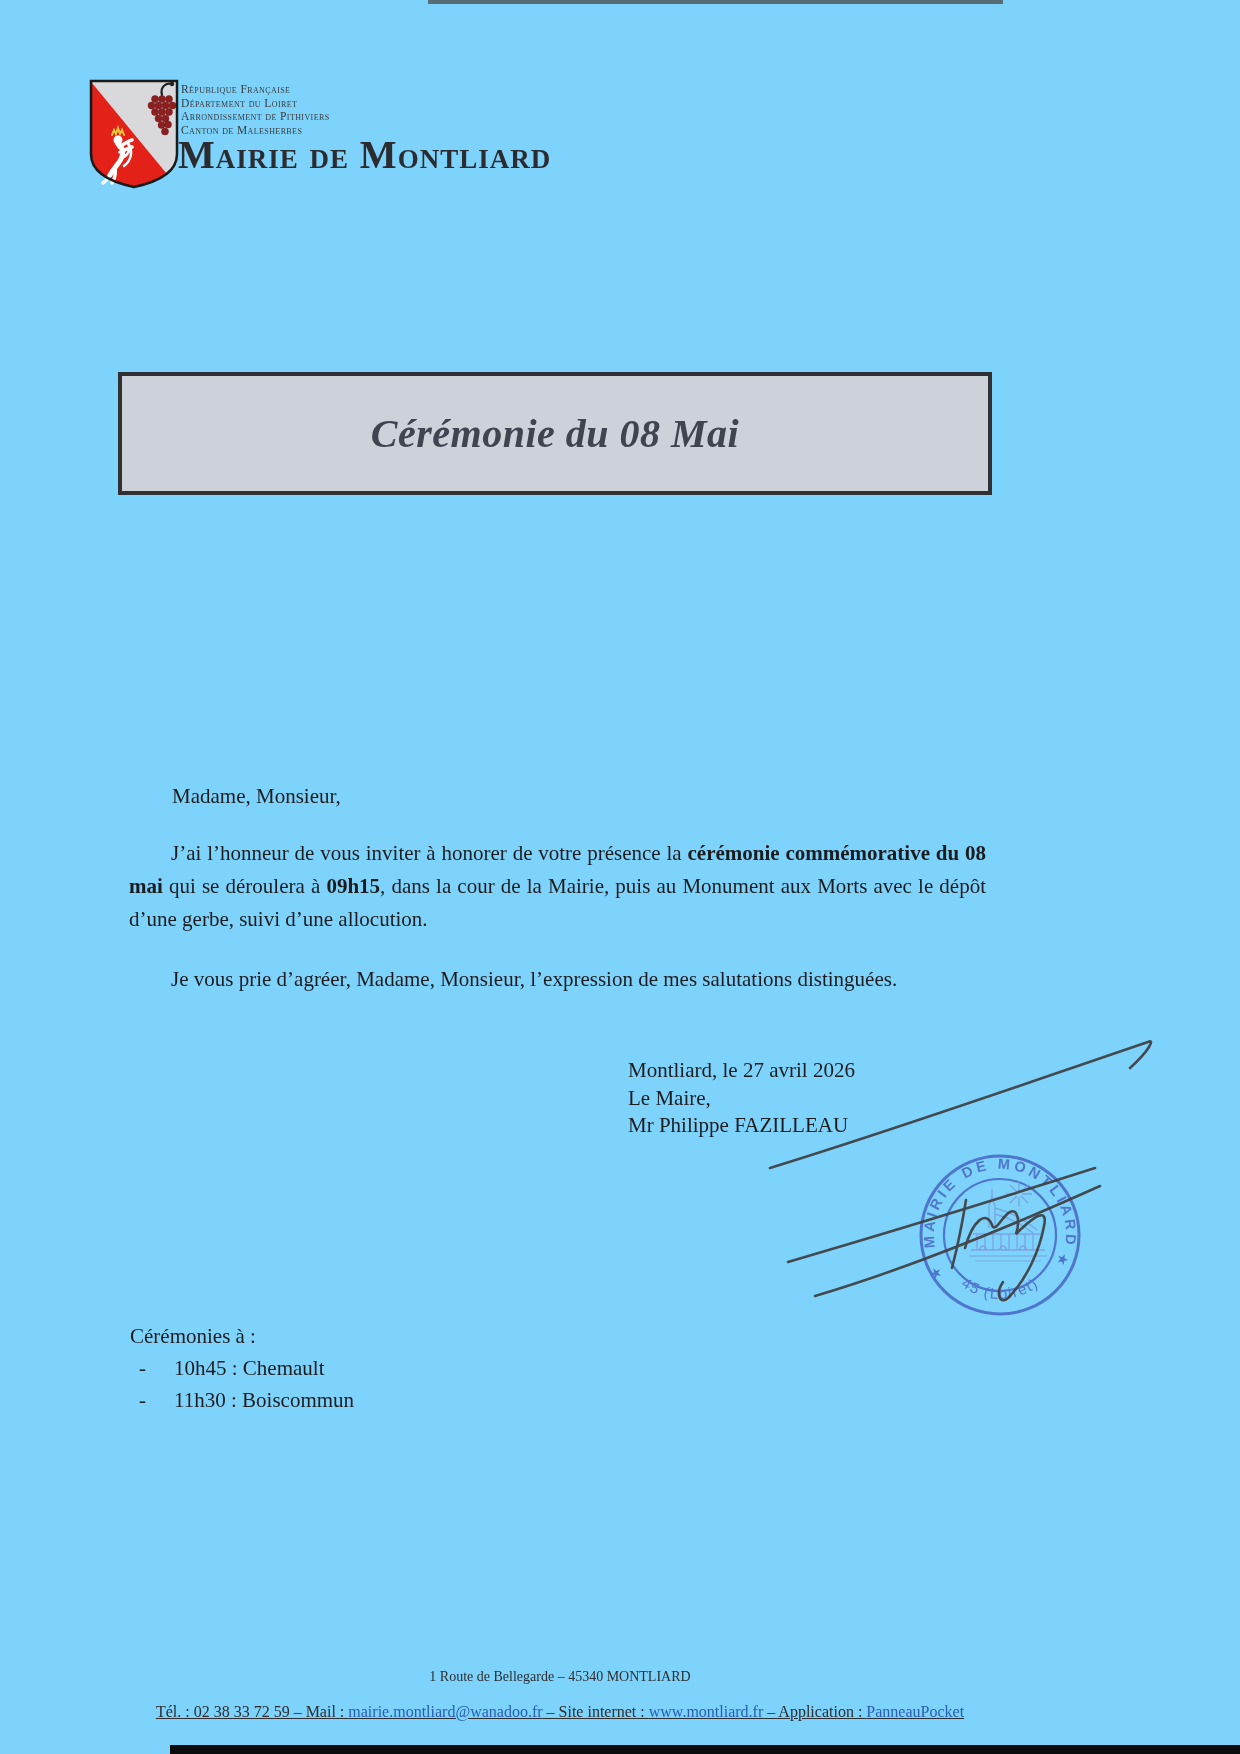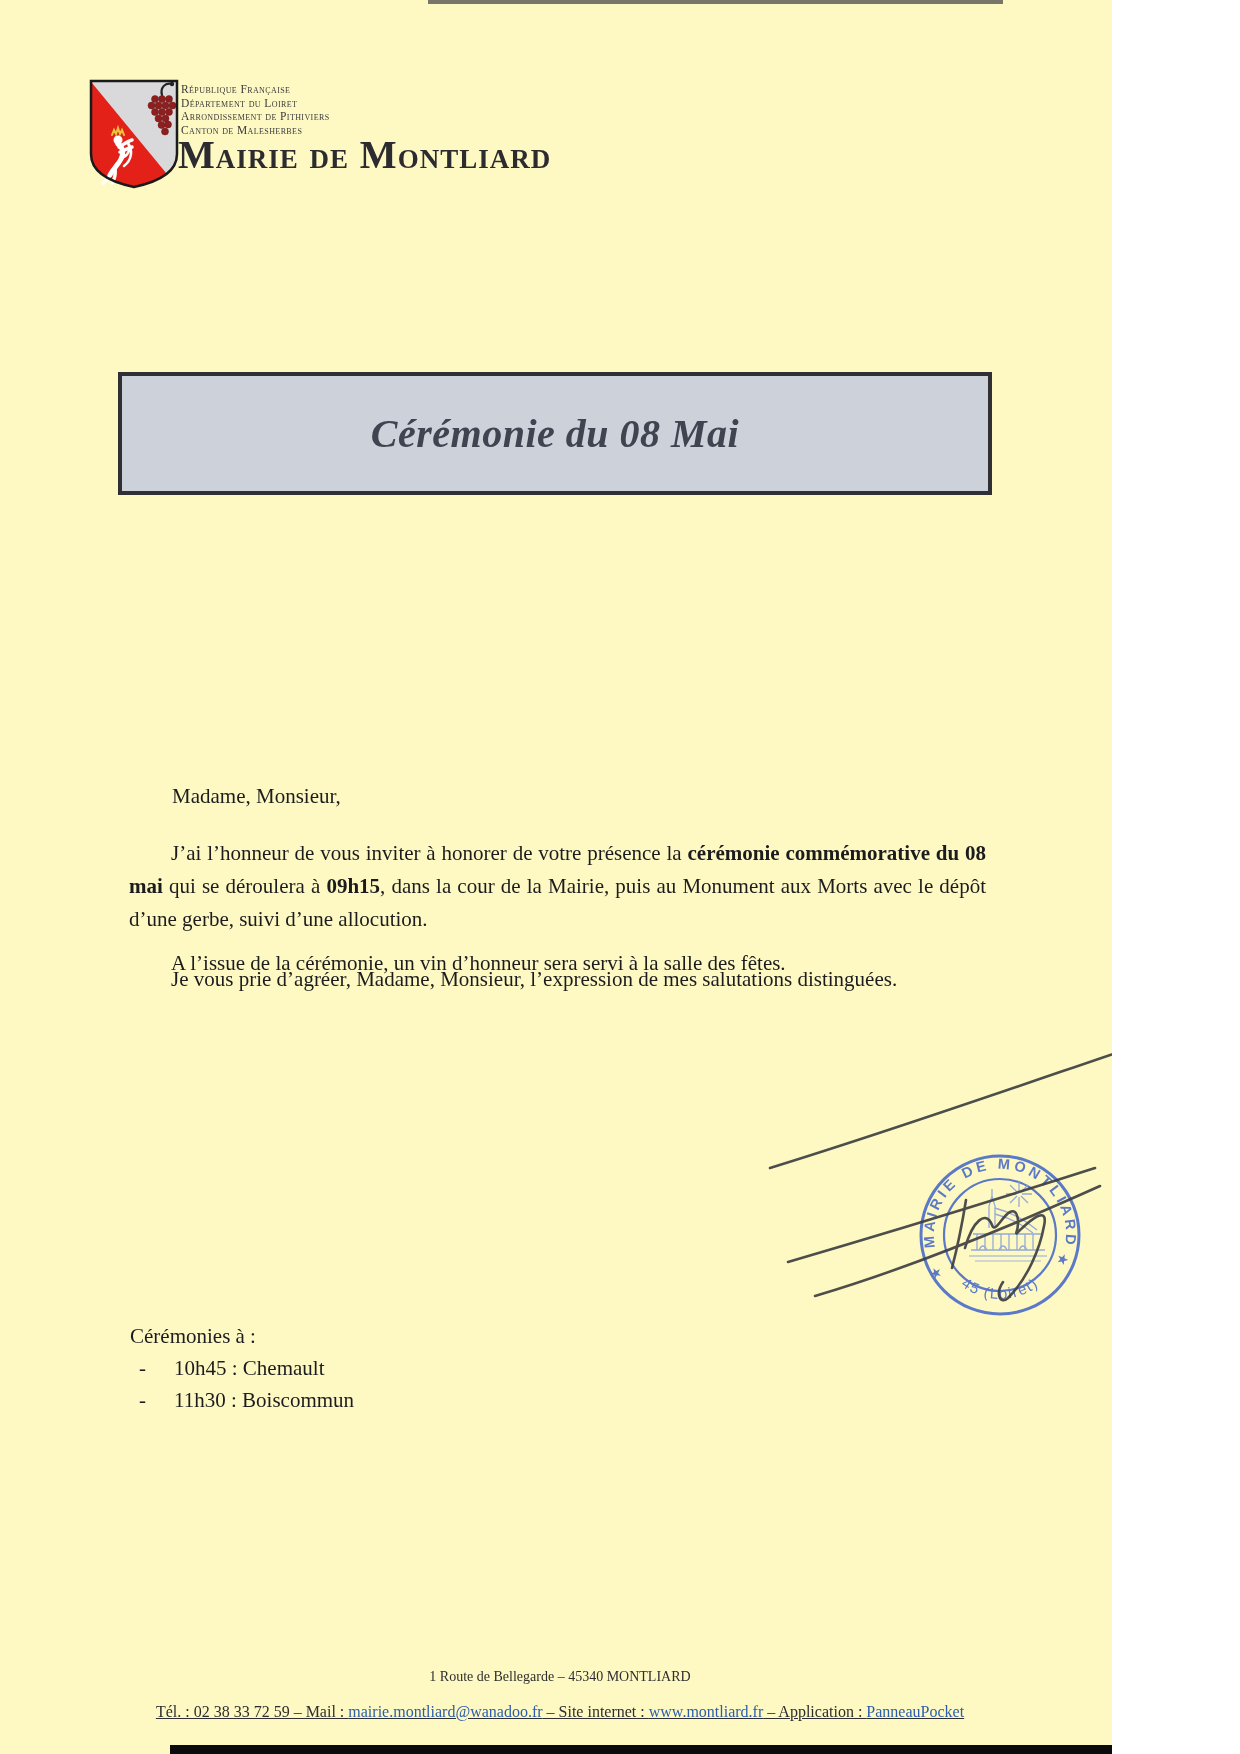--- a/index.html
+++ b/index.html
@@ -1,16 +1,16 @@
 <!DOCTYPE html>
 <html><head>
 <meta charset="utf-8">
 <style>
   html,body{margin:0;padding:0;background:#fff;}
-  .page{position:relative;width:1112px;height:1754px;background:#fef9c3;overflow:hidden;
+  .page{position:relative;width:1240px;height:1754px;background:#7dd3fc;overflow:hidden;
         font-family:"Liberation Serif", serif;color:#1c1c1e;}
 
   .scan-line-top{position:absolute;left:428px;top:0;width:575px;height:4px;background:#4a4a4a;opacity:.75;}
   .bottom-bar{position:absolute;left:170px;top:1745px;width:1070px;height:9px;background:#0b0b0b;}
 
   
   .coat{position:absolute;left:88px;top:78px;}
   .admin{position:absolute;left:181px;top:83px;font-size:11.5px;line-height:13.5px;
          font-variant:small-caps;letter-spacing:.4px;color:#3a3a3c;}
   .org{position:absolute;left:178px;top:132px;font-size:39px;font-weight:700;
@@ -110,24 +110,28 @@
   <div class="org">Mairie de Montliard</div>
 
   <div class="title-box">
     <span>Cérémonie du 08 Mai</span>
   </div>
 
   <div class="salutation">Madame, Monsieur,</div>
 
   <div class="para p1"><span>J’ai l’honneur de vous inviter à honorer de votre présence la </span><span class="b">cérémonie commémorative du 08 mai</span><span> qui se déroulera à </span><span class="b">09h15</span><span>, dans la cour de la Mairie, puis au Monument aux Morts avec le dépôt d’une gerbe, suivi d’une allocution.</span></div>
 
-  <div class="para p2">A l’issue de la cérémonie, un vin d’honneur sera servi à la salle des fêtes.</div>
 
   <div class="para p3">Je vous prie d’agréer, Madame, Monsieur, l’expression de mes salutations distinguées.</div>
 
+  <div class="signoff">
+    <div>Montliard, le 27 avril 2026</div>
+    <div>Le Maire,</div>
+    <div>Mr Philippe FAZILLEAU</div>
+  </div>
 
   <svg class="stamp" width="170" height="170" viewBox="0 0 170 170">
     <defs>
       <path id="arcTop" d="M23,107.5 A66,66 0 1 1 147,107.5"></path>
       <path id="arcBottom" d="M27,112 A64,64 0 0 0 143,112"></path>
     </defs>
     <g opacity="0.9">
       <circle cx="85" cy="85" r="79" fill="none" stroke="#4a6cc8" stroke-width="3"></circle>
       <circle cx="85" cy="85" r="56" fill="none" stroke="#4a6cc8" stroke-width="2.2"></circle>
       <text fill="#4a6cc8" font-family="Liberation Sans, sans-serif" font-size="14.5" font-weight="600" letter-spacing="3.5">

